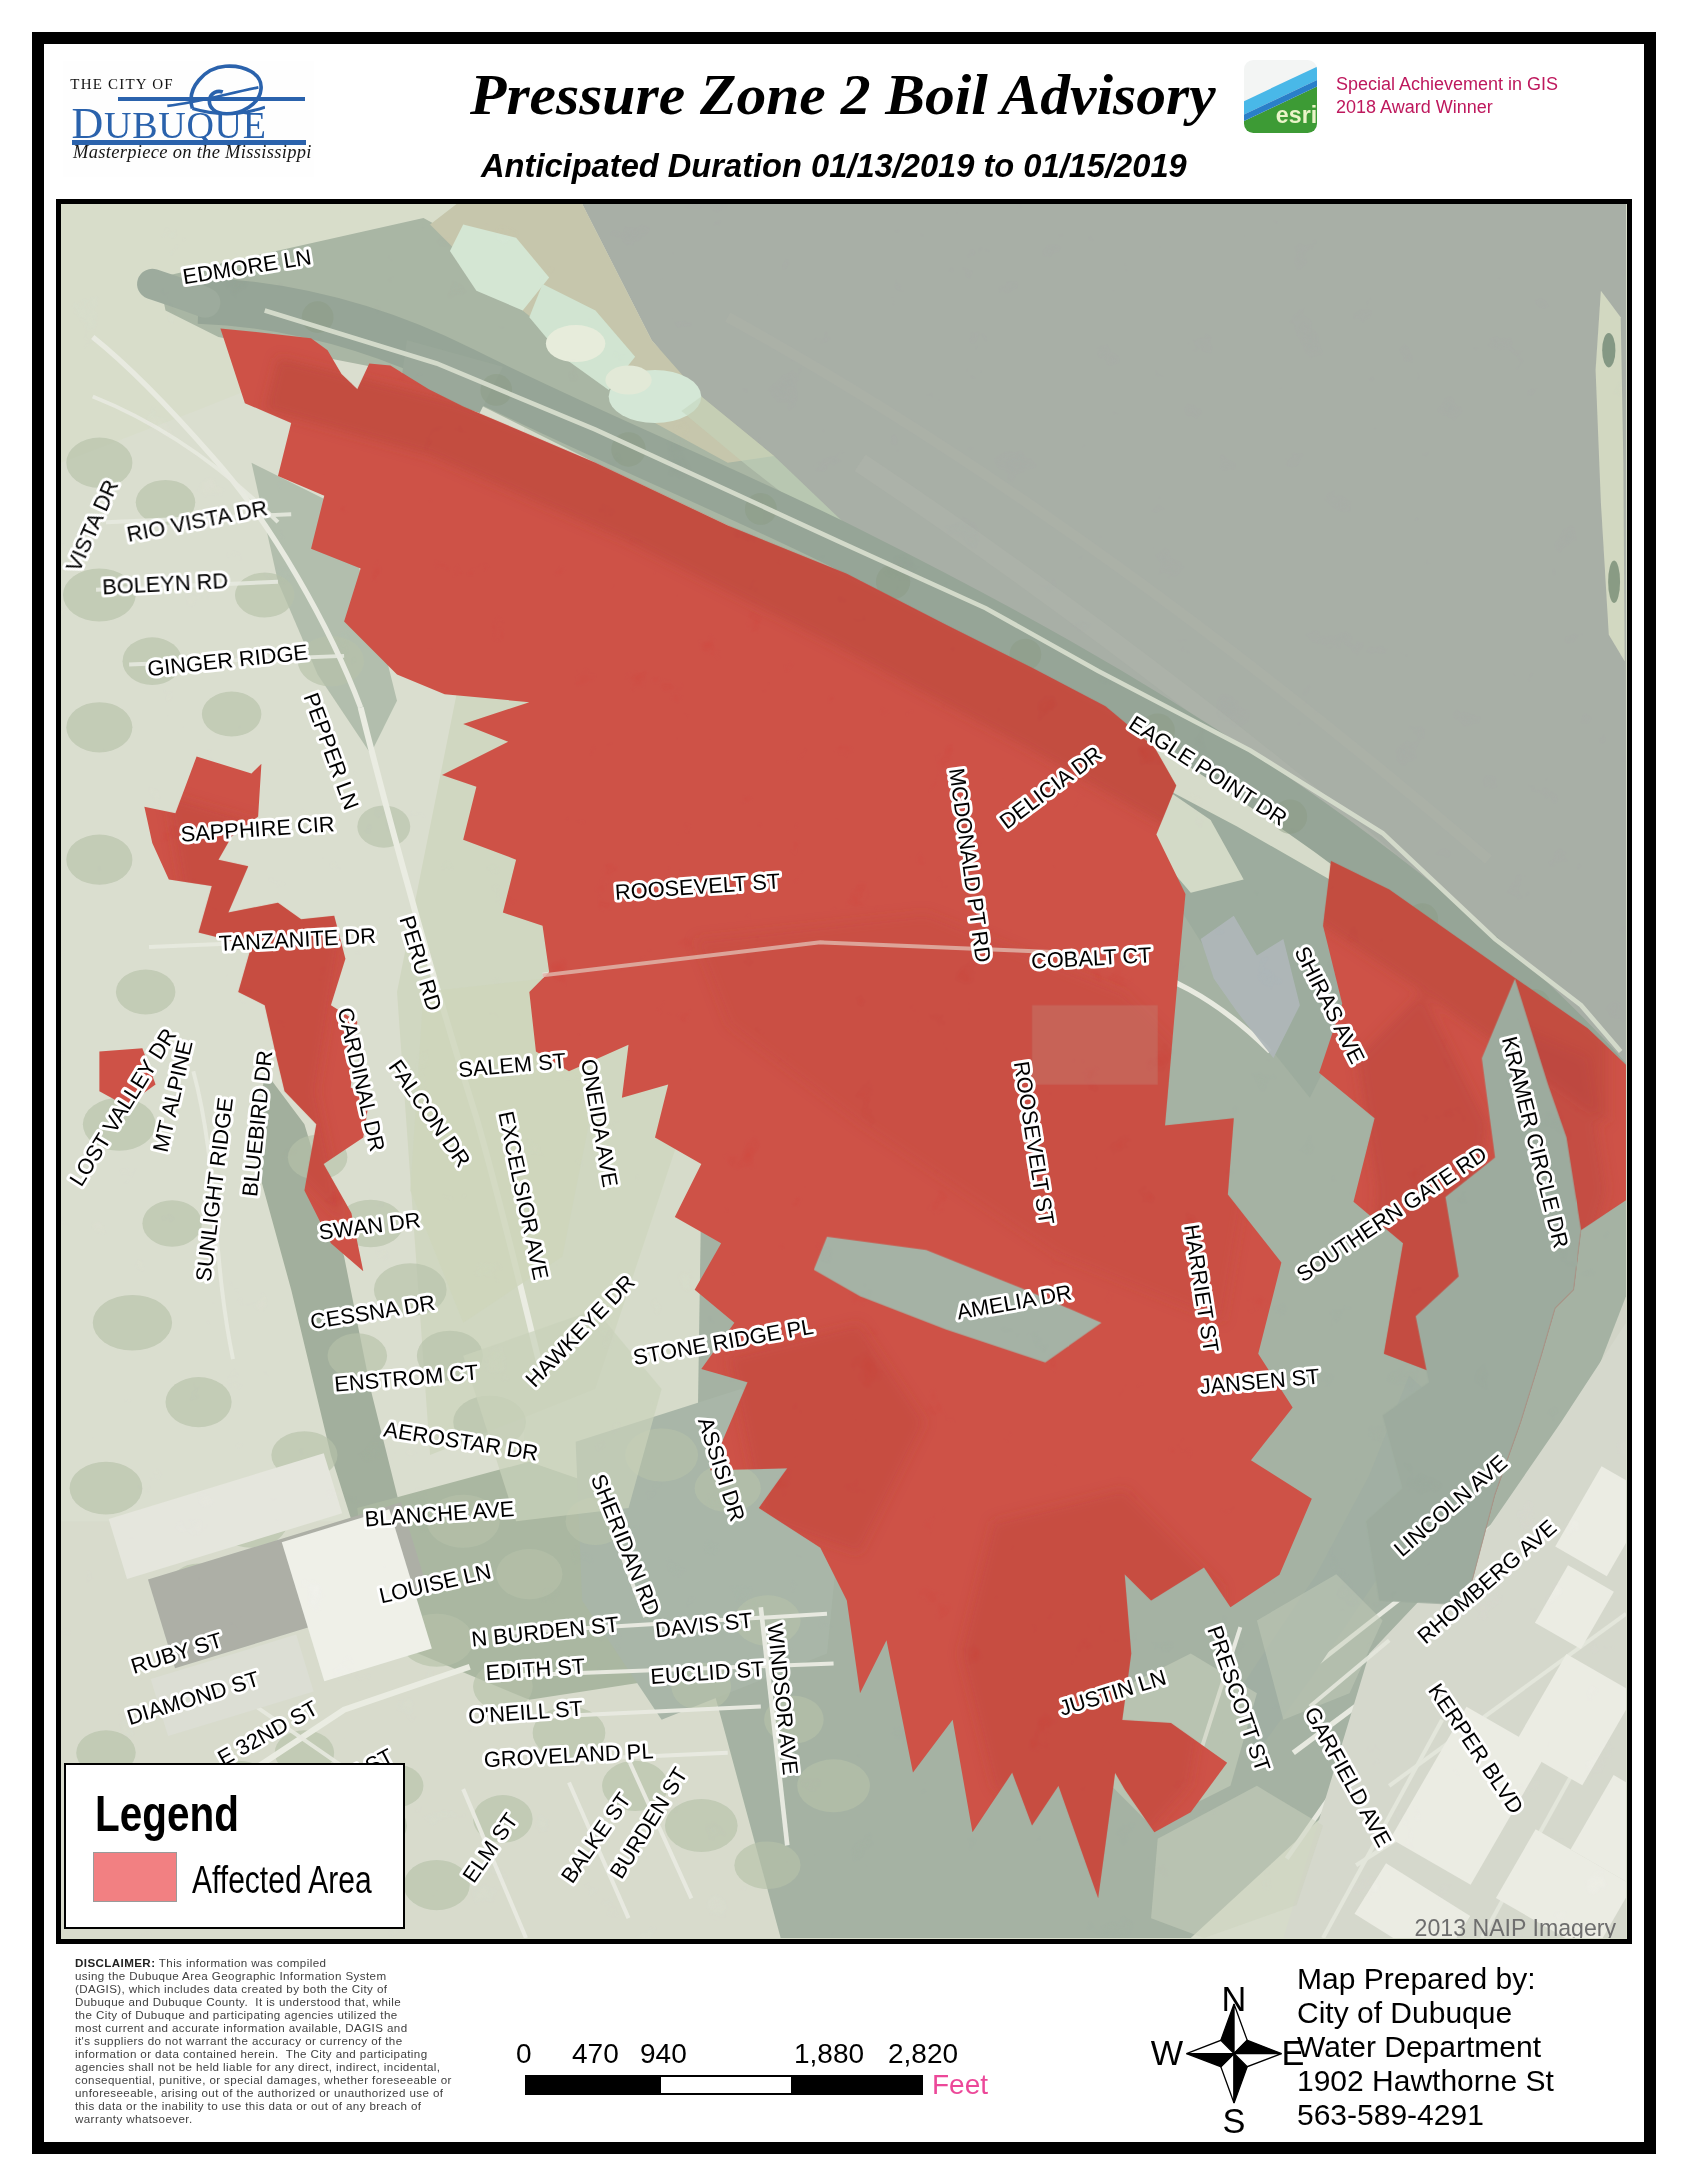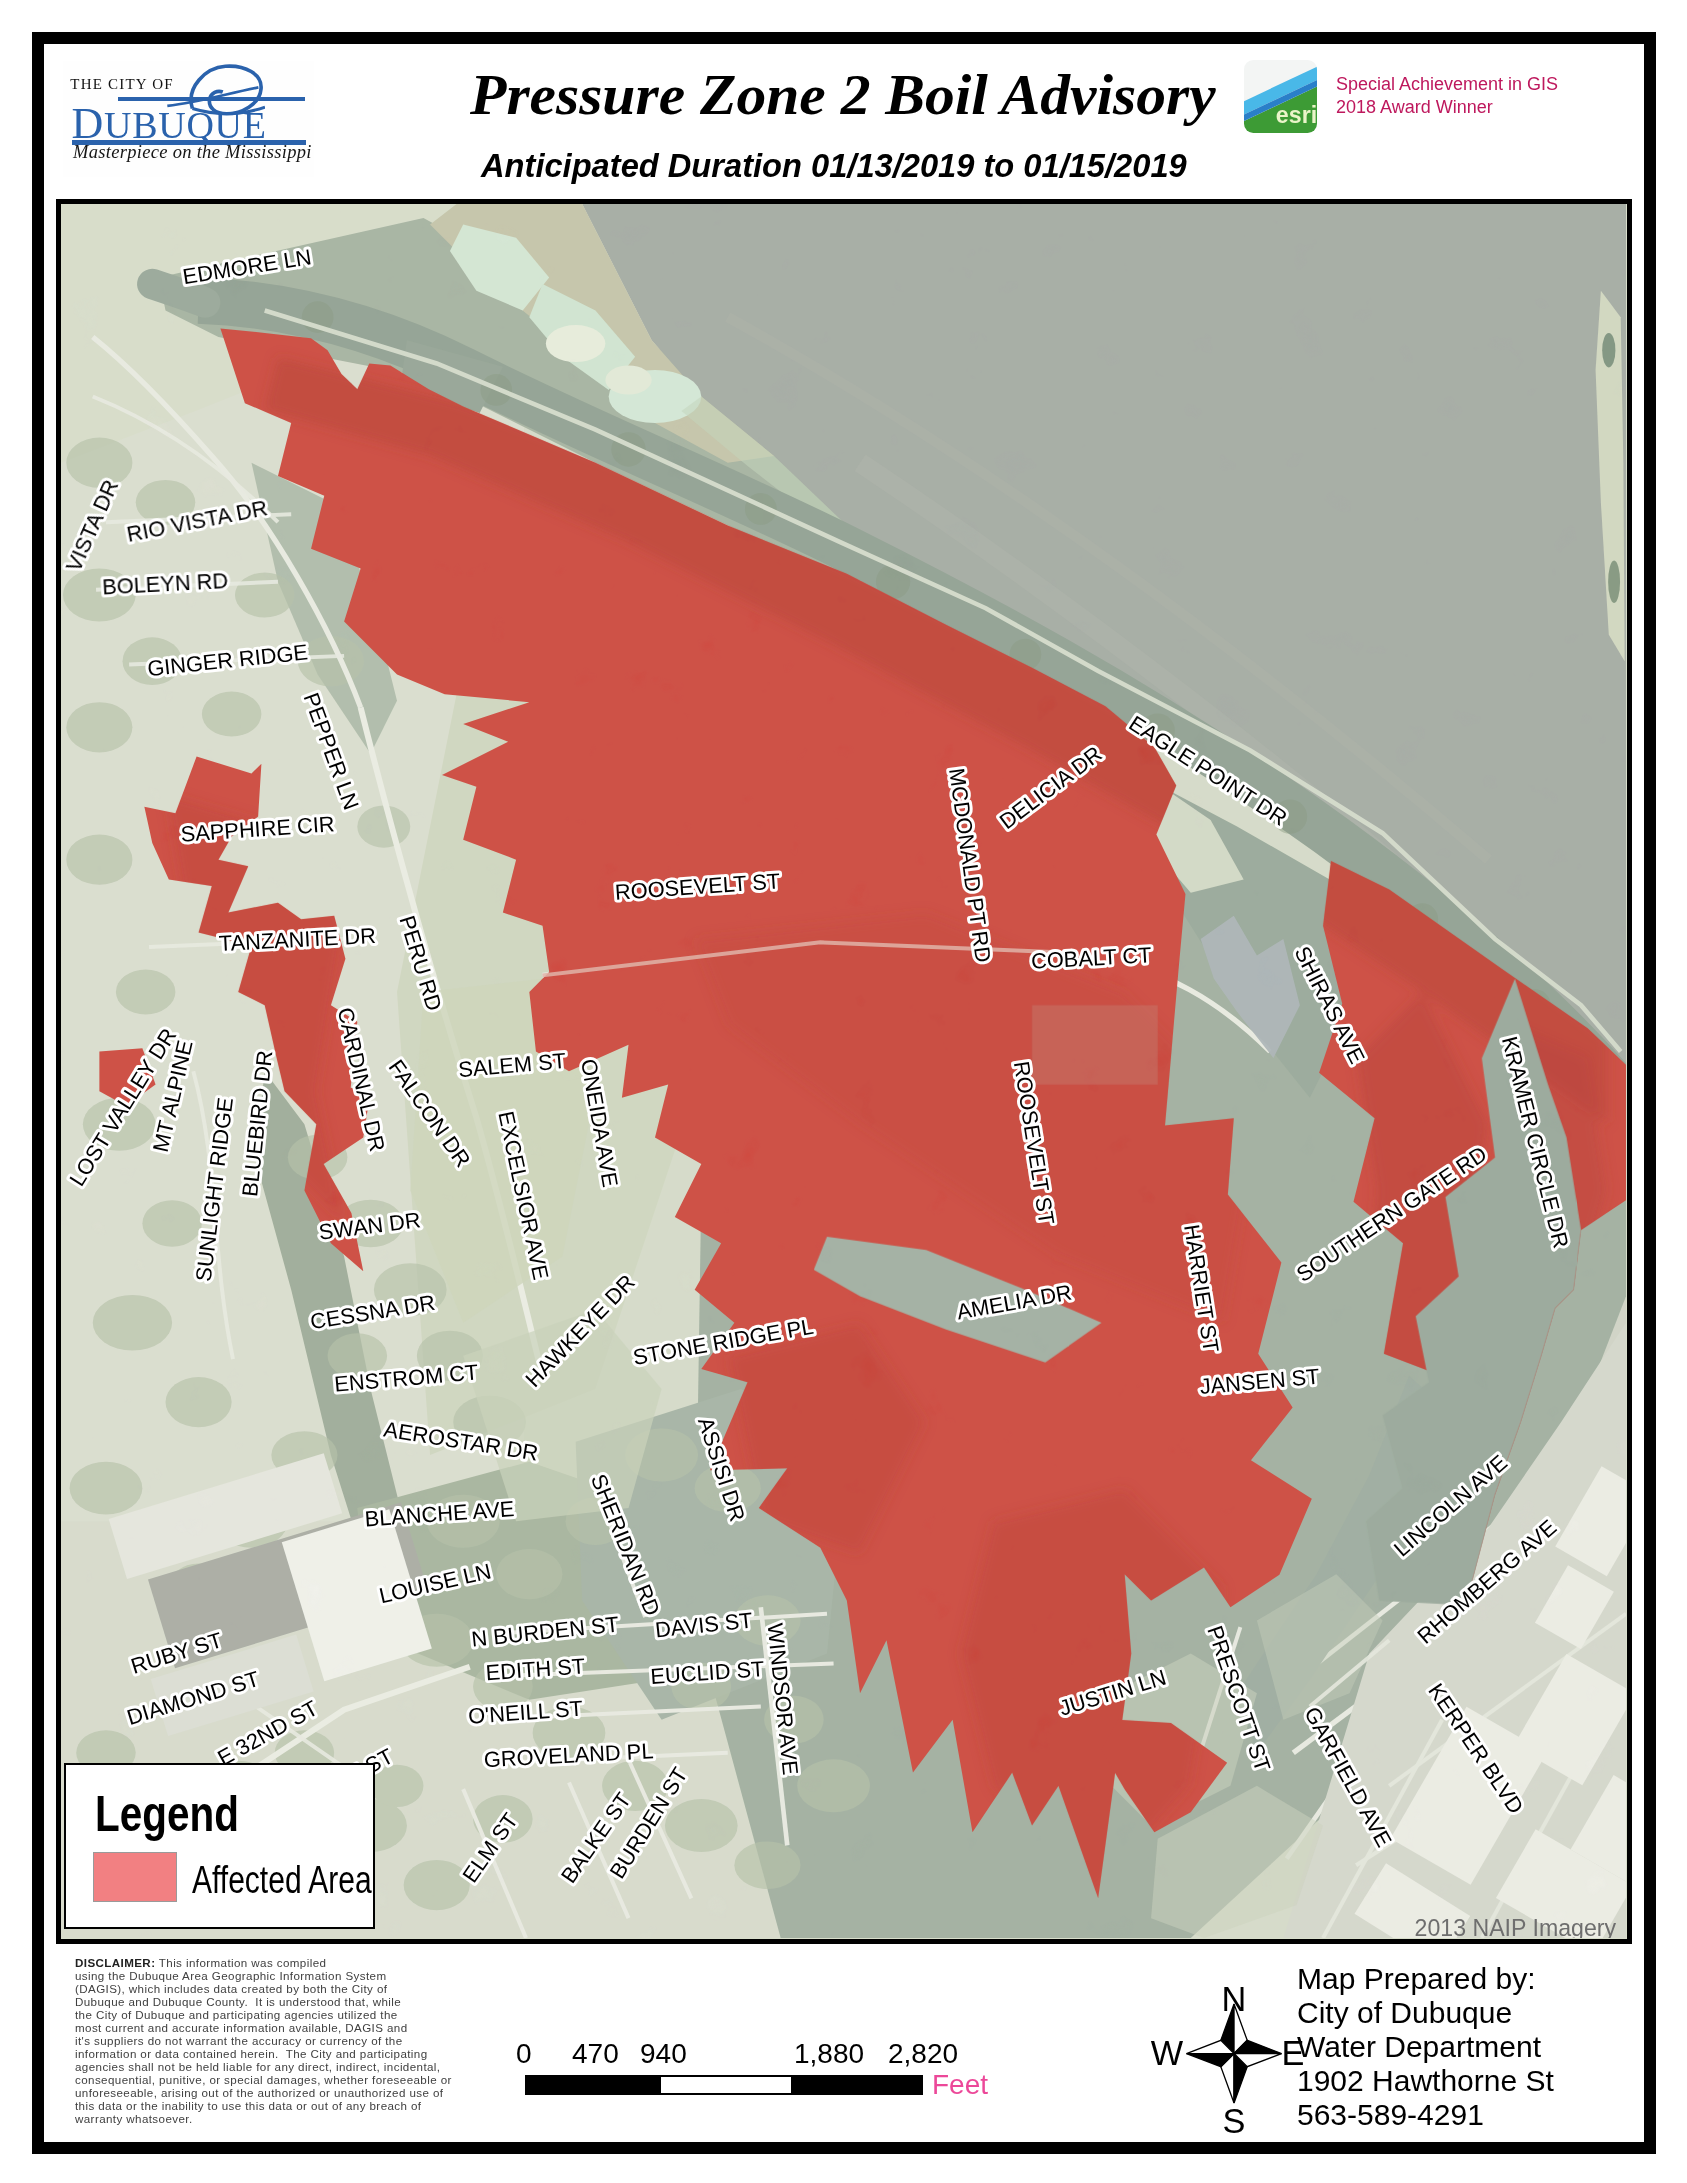--- a/index.html
+++ b/index.html
@@ -476,21 +476,21 @@
 
     <text transform="translate(1862,2572) rotate(71)" text-anchor="middle">PRESCOTT ST</text>
 
     <text transform="translate(2028,2692) rotate(61)" text-anchor="middle">GARFIELD AVE</text>
 
     <text transform="translate(2222,2650) rotate(56)" text-anchor="middle">KERPER BLVD</text>
   </g>
 </svg>
 </div>
 
-<div class="abs" style="left:64px;top:1763px;width:311px;height:166px;background:#fff;border:2px solid #000;box-sizing:border-box;">
+<div class="abs" style="left:64px;top:1763px;width:341px;height:166px;background:#fff;border:2px solid #000;box-sizing:border-box;">
 
   <div class="abs" style="left:29px;top:20px;font-size:50px;font-weight:bold;color:#000;transform:scaleX(0.81);transform-origin:left top;white-space:nowrap;">Legend</div>
 
   <div class="abs" style="left:26.5px;top:87px;width:84px;height:50px;background:#f28082;border:1.3px solid #9a9a9a;box-sizing:border-box;"></div>
 
   <div class="abs" style="left:126px;top:94px;font-size:38px;color:#000;white-space:nowrap;transform:scaleX(0.79);transform-origin:left top;">Affected Area</div>
 </div>
 
 <div class="abs" style="left:55px;top:1956px;width:423px;font-size:11.6px;line-height:13px;color:#404040;letter-spacing:0.4px;margin-left:20px;">
 <b style="color:#222;">DISCLAIMER:</b> This information was compiled<br>

